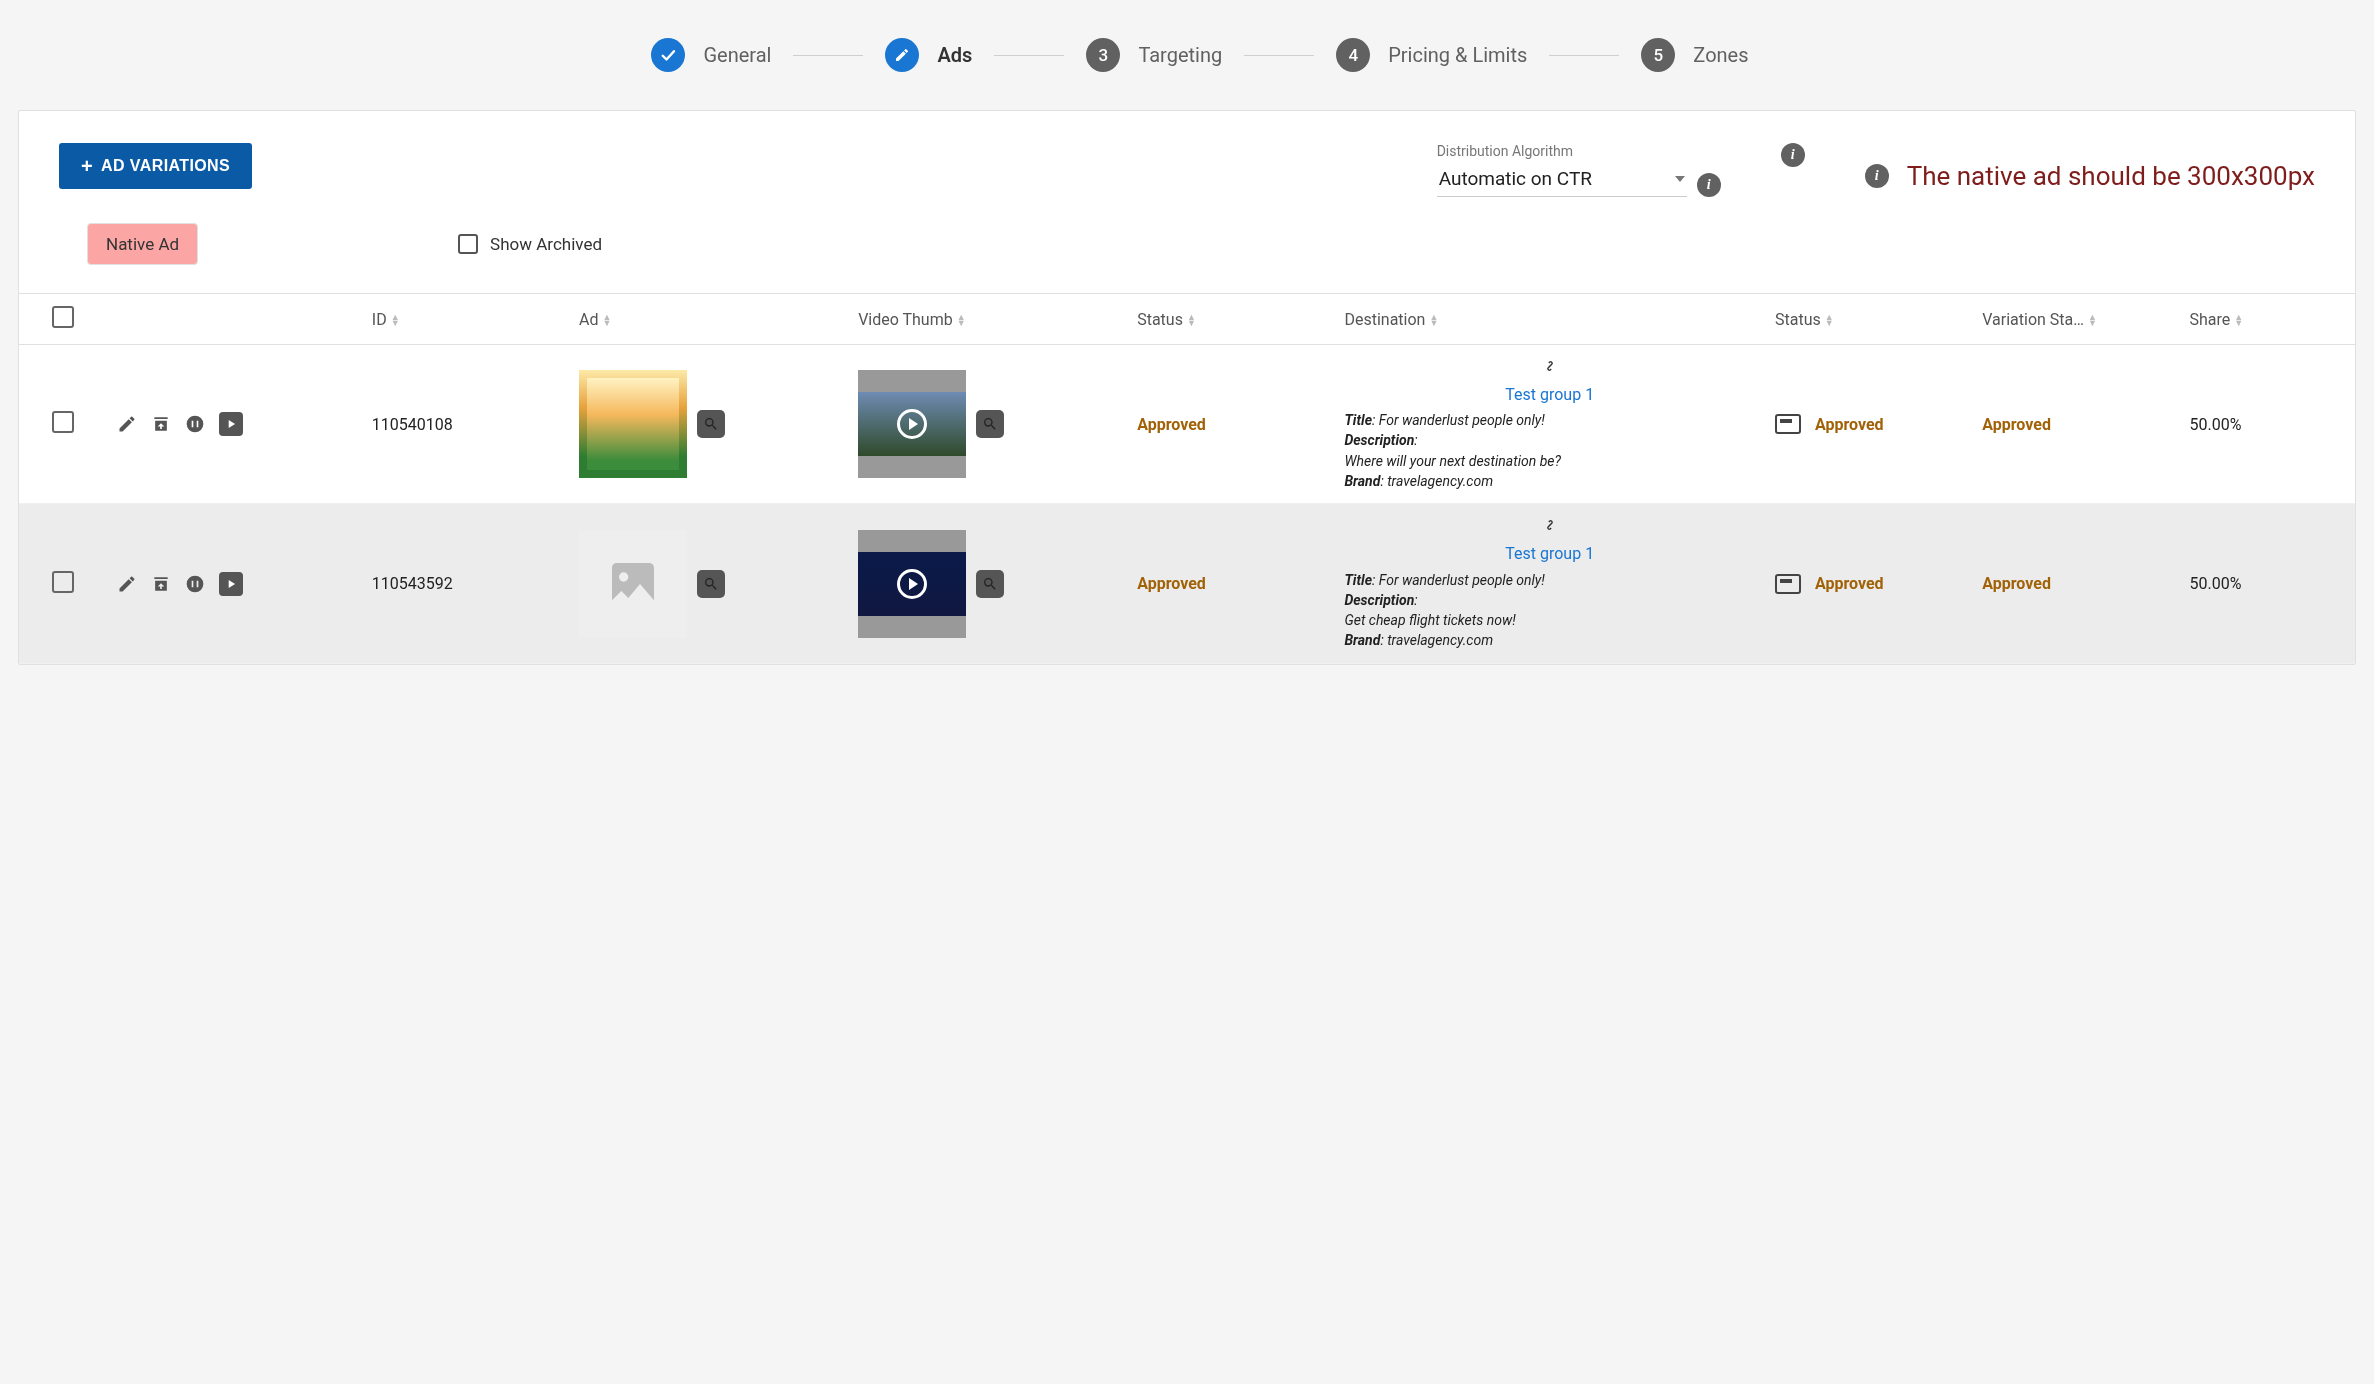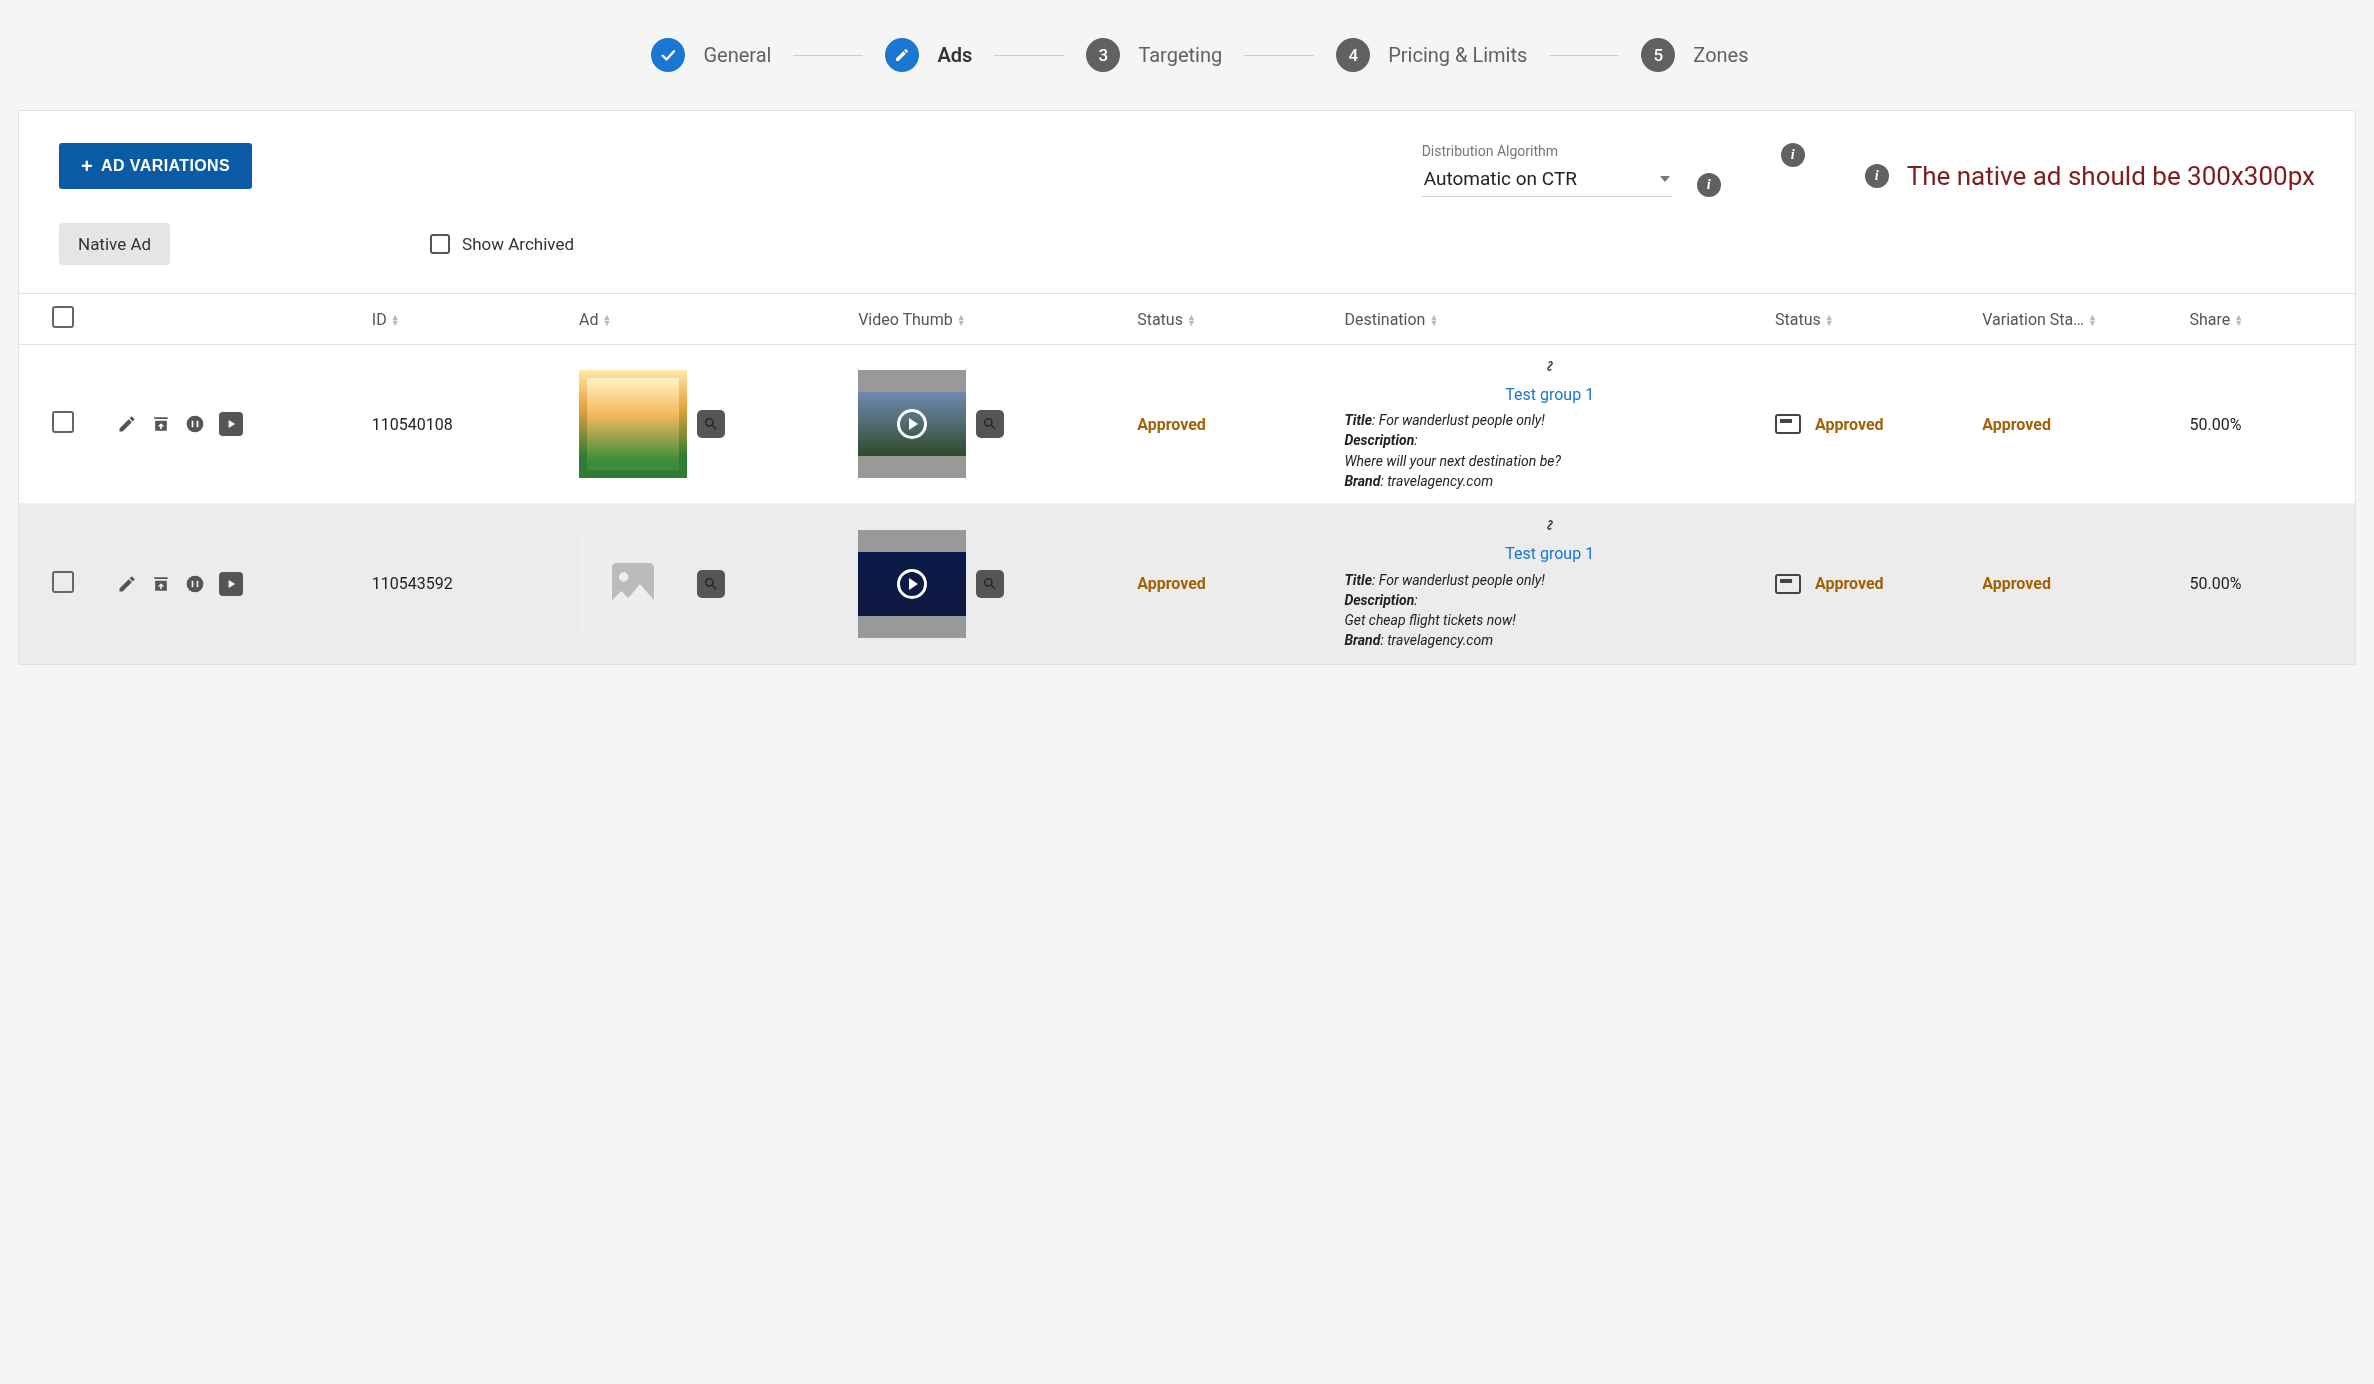--- a/index.html
+++ b/index.html
@@ -136,27 +136,28 @@
   .note-text { font-size: 26px; color: #7f1d1d; }
 
   .row-2 {
     padding: 8px 40px 28px 40px;
     display: flex;
     align-items: center;
     gap: 260px;
   }
   .chip {
     display: inline-block;
-    background: #e5e5e5;
+    background: #fca5a5;
     border: 1px solid #e0e0e0;
     border-radius: 4px;
     padding: 10px 18px;
     font-size: 17px;
     color: #333;
     cursor: pointer;
+    margin-left: 28px;
   }
   .chk-row {
     display: inline-flex;
     align-items: center;
     gap: 12px;
     cursor: pointer;
     font-size: 17px;
   }
   .chk-box {
     width: 20px; height: 20px;
@@ -363,21 +364,21 @@
 <div class="card">
 
   <div class="toolbar">
     <button class="btn-primary">
       <span class="plus">+</span>
       <span>AD VARIATIONS</span>
     </button>
 
     <div style="flex:1"></div>
 
-    <div style="display:flex; align-items:flex-end; gap:25px;">
+    <div style="display:flex; align-items:flex-end; gap:10px;">
       <div class="select-field">
         <span class="select-label">Distribution Algorithm</span>
         <span class="select-value">
           <span>Automatic on CTR</span>
           <span class="caret-down"></span>
         </span>
       </div>
       <span class="info-badge">i</span>
     </div>
 

